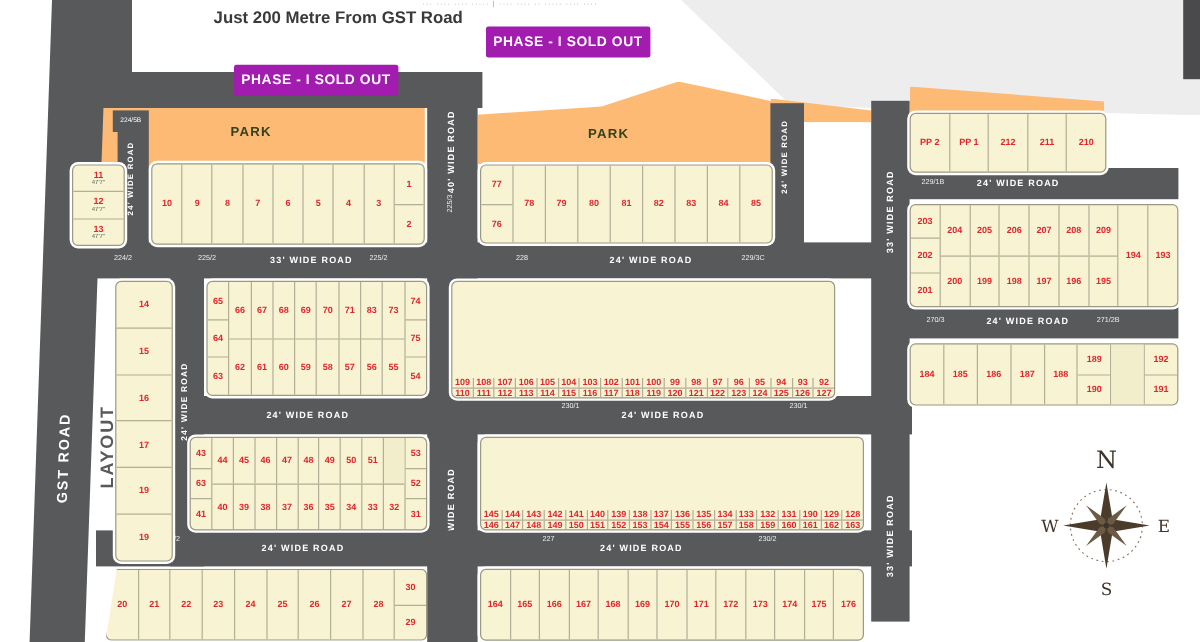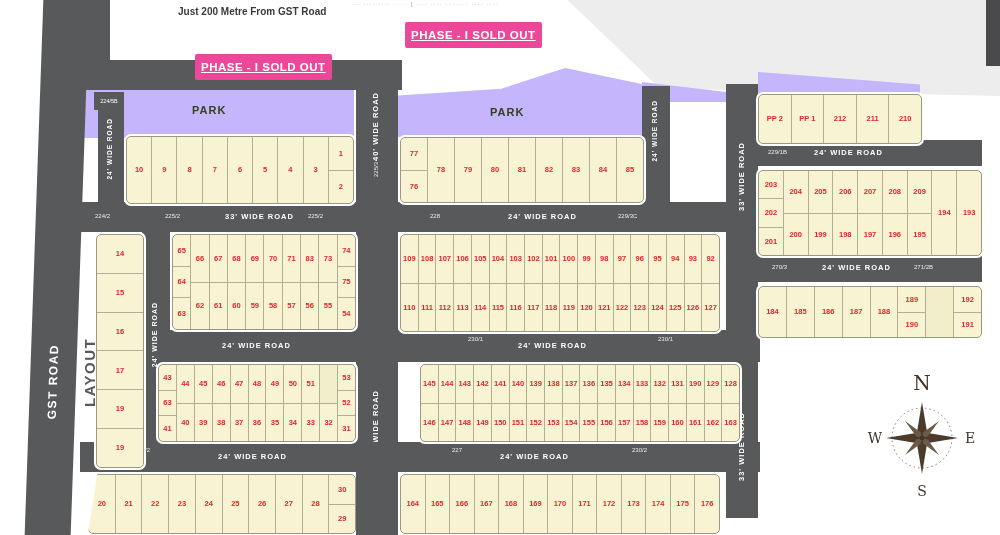--- a/index.html
+++ b/index.html
@@ -1,44 +1,44 @@
 <!DOCTYPE html>
 <html><head>
 <meta charset="utf-8">
 <style>
   html,body{margin:0;padding:0;background:#fff;}
   .canvas{position:relative;width:1000px;height:535px;background:#ffffff;overflow:hidden;
           font-family:"Liberation Sans",sans-serif;}
   .wedge{position:absolute;left:540px;top:0;width:460px;height:96px;background:#ededee;
          clip-path:polygon(6% 0,100% 0,100% 100%,26% 92%);}
   .edgebar{position:absolute;left:986px;top:0;width:14px;height:66px;background:#4a4a4c;}
-  .park{position:absolute;background:#c4b5fd;}
+  .park{position:absolute;background:#fdba74;}
   .park-label{position:absolute;font-weight:bold;font-size:11px;color:#33411c;letter-spacing:1px;}
   .road{position:absolute;background:#58595b;}
   .vlabel{position:absolute;writing-mode:vertical-rl;transform:rotate(180deg);color:#fff;
           font-size:7.5px;font-weight:bold;letter-spacing:1px;white-space:nowrap;}
   .hlabel{position:absolute;color:#fff;font-size:7.5px;font-weight:bold;letter-spacing:1px;white-space:nowrap;}
   .survey{position:absolute;color:#ececec;font-size:6px;white-space:nowrap;}
   .survey.v{writing-mode:vertical-rl;transform:rotate(180deg);}
   .cap{position:absolute;background:#58595b;color:#fff;font-size:5.5px;display:flex;
        align-items:center;justify-content:center;white-space:nowrap;}
   .pblock{position:absolute;display:flex;background:#f7f3d3;border:1px solid #9b9883;
           border-radius:5px;box-shadow:0 0 0 2px #ffffff;overflow:hidden;}
   .pcol{flex:1;display:flex;flex-direction:column;border-right:1px solid rgba(155,152,131,.75);}
   .pcol:last-child{border-right:none;}
   .pcell{flex:1;display:flex;flex-direction:column;align-items:center;justify-content:center;
          border-bottom:1px solid rgba(155,152,131,.75);min-height:0;min-width:0;}
   .pcell:last-child{border-bottom:none;}
   .pcell.empty{background:#f2eecb;}
   .pnum{color:#e0262b;font-weight:bold;font-size:7.5px;line-height:1;}
   .pdim{color:#555;font-size:5px;line-height:1;margin-top:1px;}
-  .banner{position:absolute;background:#ec4899;color:#fff;font-weight:bold;font-size:11.5px;
+  .banner{position:absolute;background:#a21caf;color:#fff;font-weight:bold;font-size:11.5px;
           display:flex;align-items:center;justify-content:center;padding:0 6px;border-radius:2px;
-          letter-spacing:.5px;white-space:nowrap;text-decoration:underline;}
-  .top-note{position:absolute;color:#3a3a3a;font-weight:bold;font-size:10px;white-space:nowrap;}
+          letter-spacing:.5px;white-space:nowrap;}
+  .top-note{position:absolute;color:#3a3a3a;font-weight:bold;font-size:14px;white-space:nowrap;}
   .fine-print{position:absolute;color:#9a9a9a;font-size:6px;letter-spacing:1px;filter:blur(.4px);white-space:nowrap;}
   .gst-label{position:absolute;left:0;right:0;top:312px;height:140px;display:flex;align-items:center;
              justify-content:center;}
   .gst-label span{writing-mode:vertical-rl;transform:rotate(180deg);color:#fff;font-weight:bold;
                   font-size:12px;letter-spacing:1.5px;white-space:nowrap;}
   .existing{position:absolute;left:54px;top:282px;width:50px;height:180px;display:flex;
             align-items:center;justify-content:center;}
   .existing div{writing-mode:vertical-rl;transform:rotate(180deg);color:#58595b;font-weight:bold;
                 font-size:15px;letter-spacing:1.5px;line-height:1.45;white-space:pre;text-align:center;}
   .compass{position:absolute;left:866px;top:372px;width:112px;height:130px;}
@@ -122,20 +122,36 @@
     <span class="survey" style="left:12px;top:9px;">229/1B</span>
     <span class="hlabel" style="left:58px;top:8px;">24' WIDE ROAD</span>
   </div>
 
   <div class="road" style="left:756px;top:254px;width:226px;height:28px;">
     <span class="survey" style="left:16px;top:10px;">270/3</span>
     <span class="hlabel" style="left:66px;top:9px;">24' WIDE ROAD</span>
     <span class="survey" style="left:158px;top:10px;">271/2B</span>
   </div>
 
+  <div class="pblock" style="left:60px;top:137px;width:42px;height:66px;">
+      <div class="pcol">
+        <div class="pcell">
+          <span class="pnum">11</span>
+          <span class="pdim">47'7"</span>
+        </div>
+        <div class="pcell">
+          <span class="pnum">12</span>
+          <span class="pdim">47'7"</span>
+        </div>
+        <div class="pcell">
+          <span class="pnum">13</span>
+          <span class="pdim">47'7"</span>
+        </div>
+      </div>
+    </div>
   <div class="pblock" style="left:126px;top:136px;width:226px;height:66px;">
       <div class="pcol">
         <div class="pcell">
           <span class="pnum">10</span>
         </div>
       </div>
       <div class="pcol">
         <div class="pcell">
           <span class="pnum">9</span>
         </div>
@@ -629,21 +645,21 @@
       </div>
       <div class="pcol">
         <div class="pcell">
           <span class="pnum">192</span>
         </div>
         <div class="pcell">
           <span class="pnum">191</span>
         </div>
       </div>
     </div>
-  <div class="pblock" style="left:400px;top:234px;width:318px;height:96px;">
+  <div class="pblock" style="left:376px;top:234px;width:318px;height:96px;align-items:flex-end;">
       <div class="pcol">
         <div class="pcell">
           <span class="pnum">109</span>
         </div>
         <div class="pcell">
           <span class="pnum">110</span>
         </div>
       </div>
       <div class="pcol">
         <div class="pcell">
@@ -775,21 +791,21 @@
       </div>
       <div class="pcol">
         <div class="pcell">
           <span class="pnum">92</span>
         </div>
         <div class="pcell">
           <span class="pnum">127</span>
         </div>
       </div>
     </div>
-  <div class="pblock" style="left:420px;top:364px;width:318px;height:76px;">
+  <div class="pblock" style="left:400px;top:364px;width:318px;height:76px;align-items:flex-end;">
       <div class="pcol">
         <div class="pcell">
           <span class="pnum">145</span>
         </div>
         <div class="pcell">
           <span class="pnum">146</span>
         </div>
       </div>
       <div class="pcol">
         <div class="pcell">

